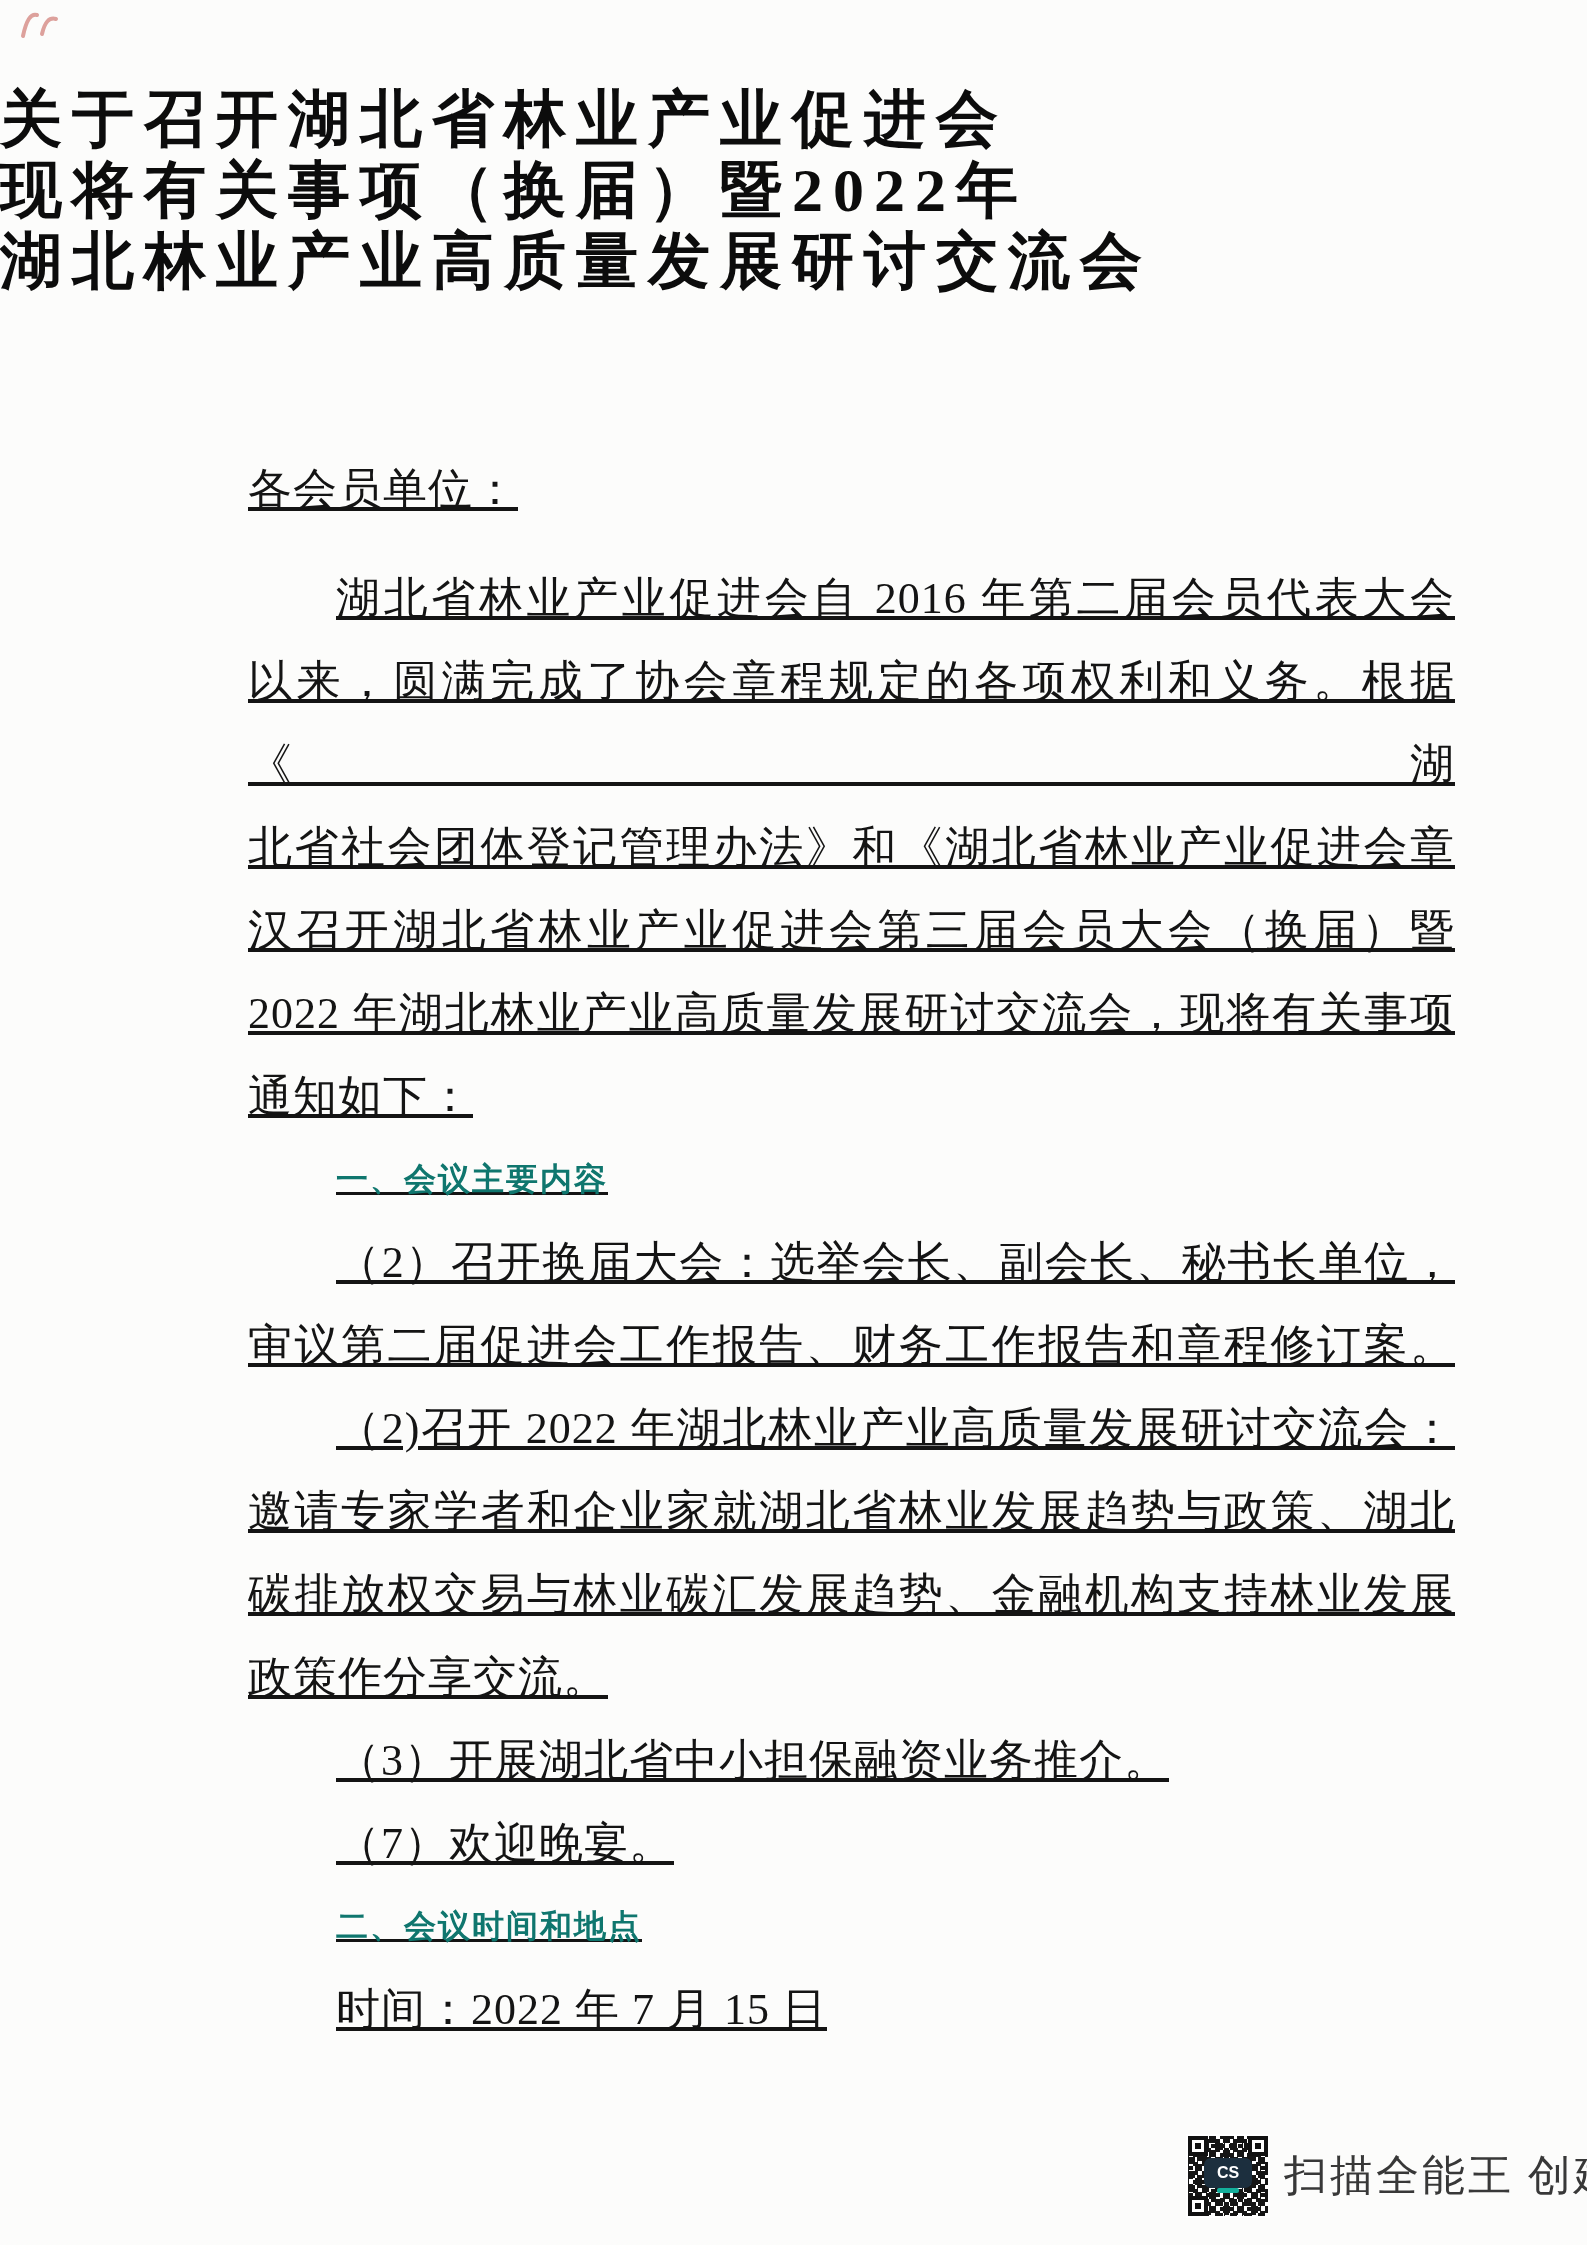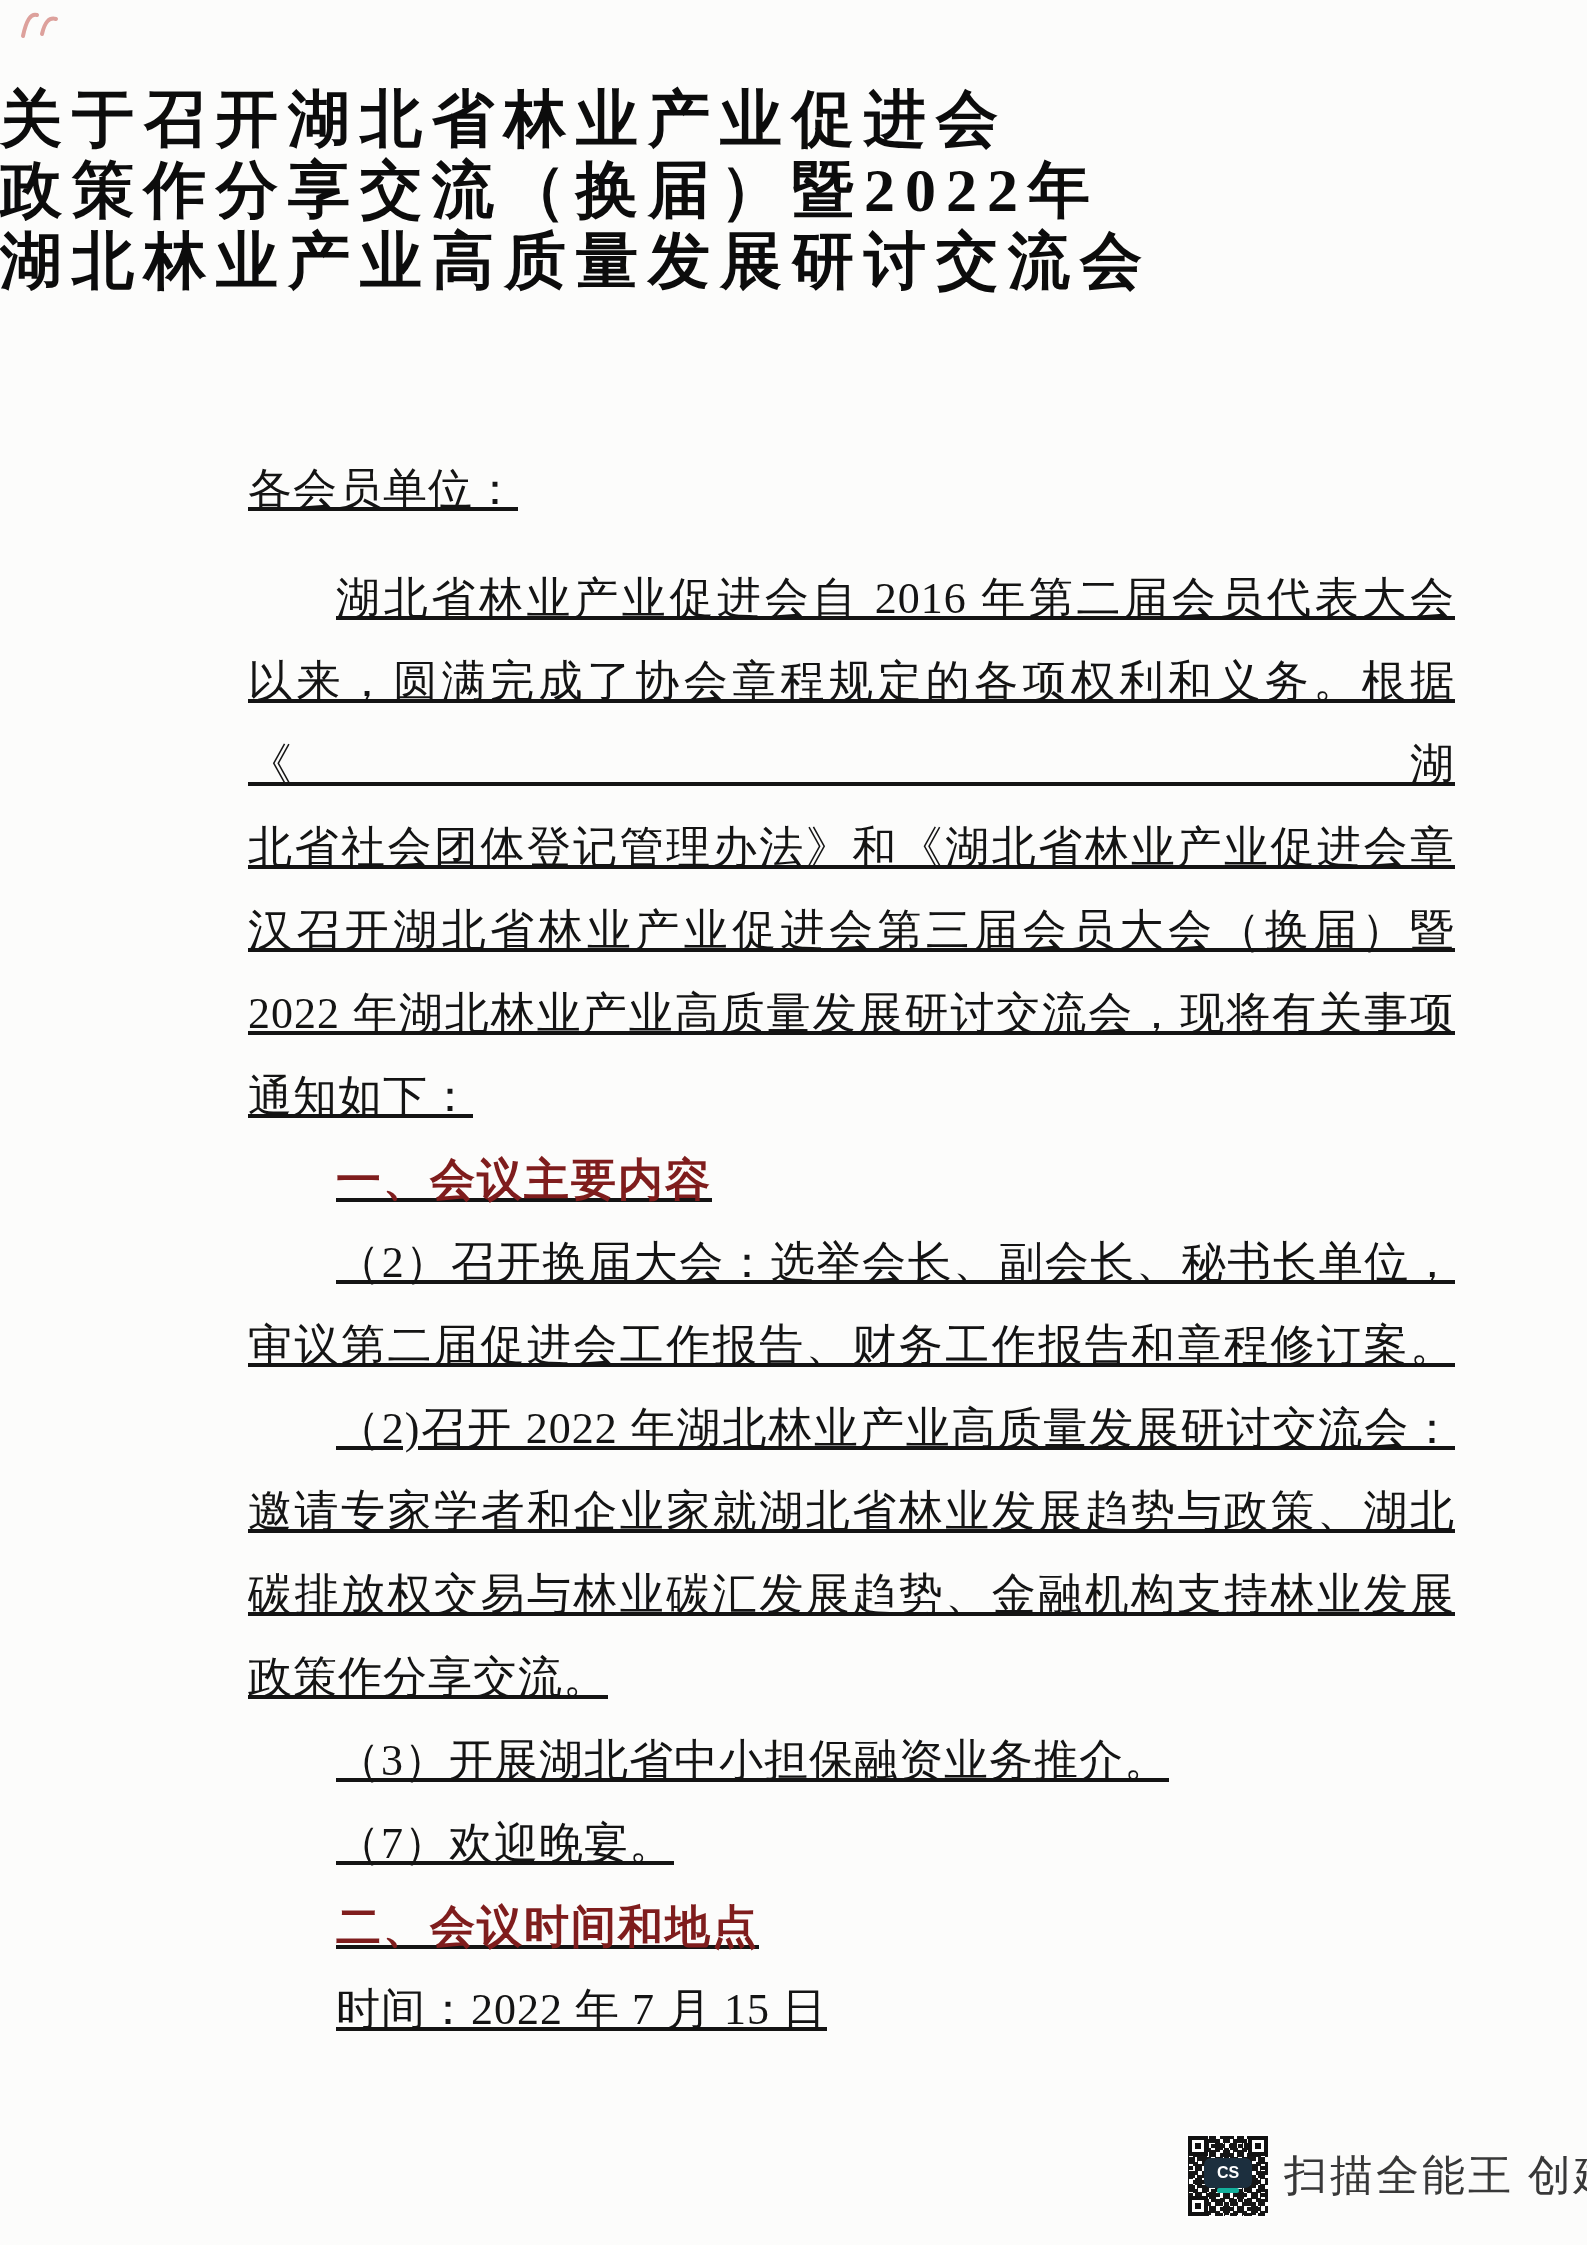--- a/index.html
+++ b/index.html
@@ -32,21 +32,21 @@
     font-size:44px; line-height:83px; letter-spacing:1px;
     color:#141414;
     text-decoration:underline;
   }
   .salute { margin-bottom:26px; }
   .ln { width:100%; white-space:nowrap; }
   .ind { text-indent:88px; }
   .fill { white-space:normal; text-align:justify; text-align-last:justify; text-justify:inter-character; }
   .hd {
     font-family:"Liberation Sans","DejaVu Sans",sans-serif;
-    font-weight:bold; font-size:45px; color:#7f1d1d; letter-spacing:2px;
+    font-weight:bold; font-size:32px; color:#0f766e; letter-spacing:2px;
   }
 
   
   .qr { position:absolute; left:1186px; top:2134px; width:84px; height:84px; background:#fff; }
   .qr-noise {
     position:absolute; left:2px; top:2px; right:2px; bottom:2px;
     background-image:
       repeating-conic-gradient(#151515 0% 25%, transparent 0% 50%),
       repeating-conic-gradient(#151515 0% 25%, transparent 0% 50%);
     background-size: 14px 14px, 9px 9px;
@@ -79,21 +79,21 @@
 <body>
 
 <div class="page">
 
   <svg class="red-mark" viewBox="0 0 44 40">
     <path d="M5 32 Q10 8 19 11 M24 30 Q28 12 38 15" stroke="#c4574f" stroke-width="4" fill="none" stroke-linecap="round"></path>
   </svg>
 
   <div class="doc-title">
     <div>关于召开湖北省林业产业促进会</div>
-    <div>政策作分享交流（换届）暨2022年</div>
+    <div>现将有关事项（换届）暨2022年</div>
     <div>湖北林业产业高质量发展研讨交流会</div>
   </div>
 
   <div class="content">
     <div class="ln salute">各会员单位：</div>
 
     <div class="ln ind fill">湖北省林业产业促进会自 2016 年第二届会员代表大会</div>
     <div class="ln fill">以来，圆满完成了协会章程规定的各项权利和义务。根据《湖</div>
     <div class="ln fill">北省社会团体登记管理办法》和《湖北省林业产业促进会章</div>
     <div class="ln fill">汉召开湖北省林业产业促进会第三届会员大会（换届）暨</div>

